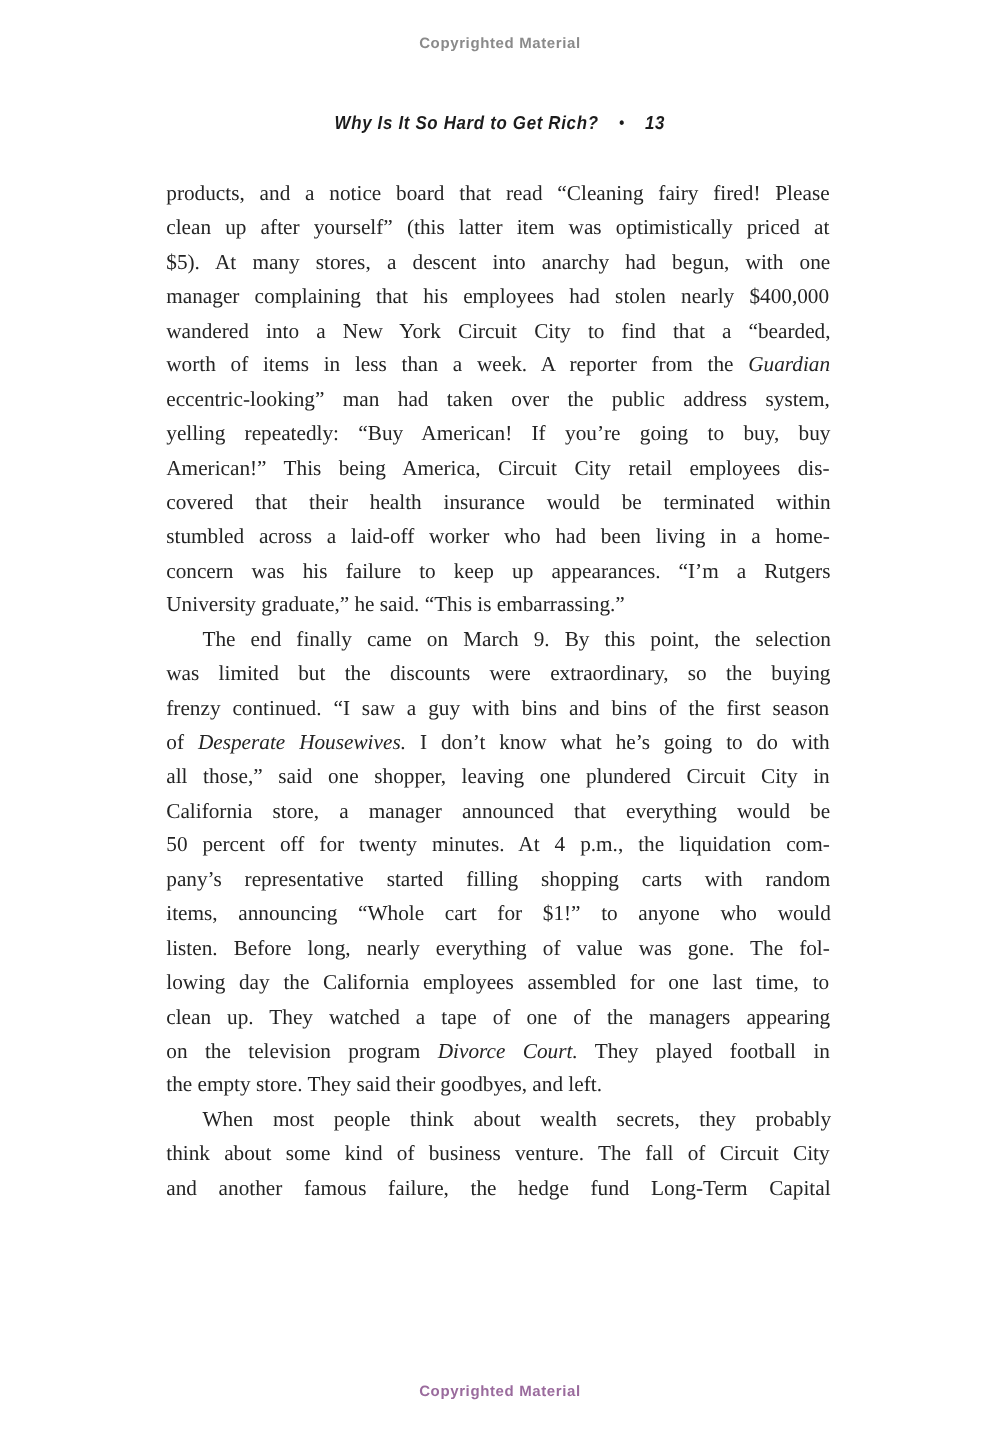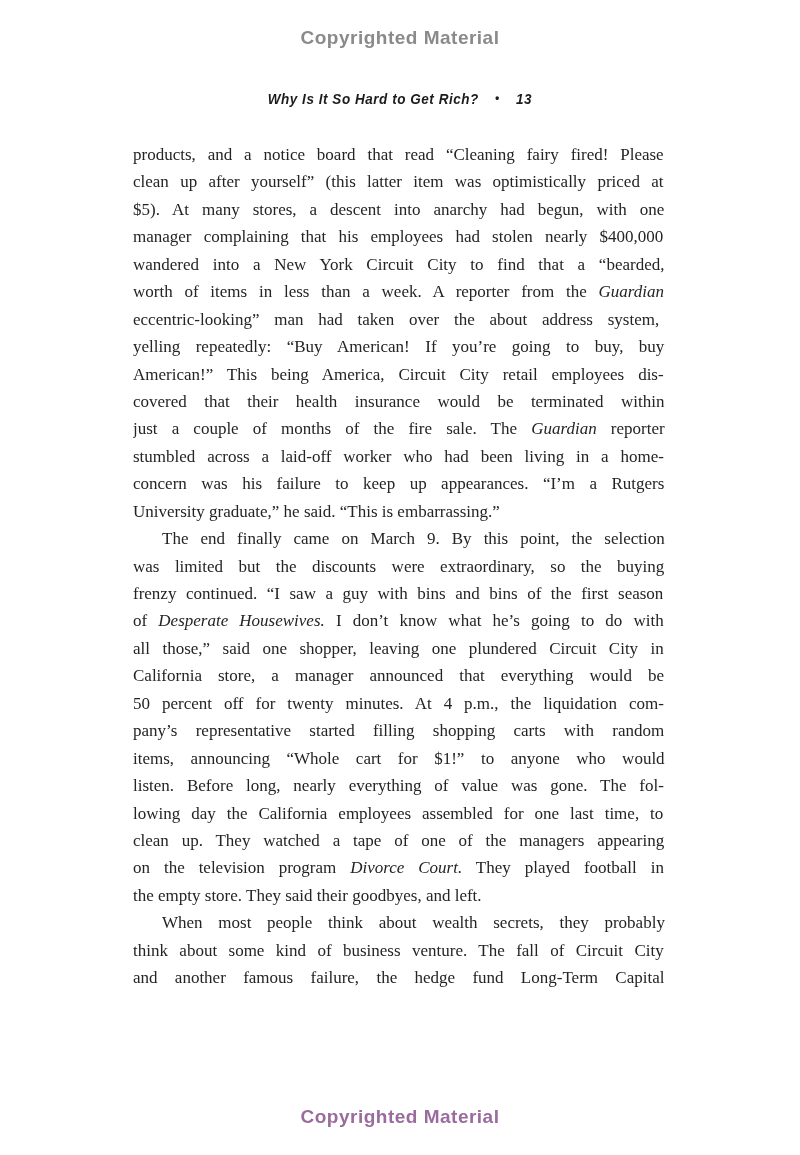--- a/index.html
+++ b/index.html
@@ -13,21 +13,21 @@
     width: 800px; height: 1155px;
     background: var(--bg, #ffffff);
     overflow: hidden;
   }
   .watermark {
     position: absolute;
     left: 0; width: 800px;
     text-align: center;
     font-family: "Liberation Sans", "DejaVu Sans", sans-serif;
     font-weight: bold;
-    font-size: 19px;
+    font-size: 12px;
     letter-spacing: 0.5px;
   }
   .watermark.top { top: 27px; color: var(--wm-top, #8a8a8a); }
   .watermark.bottom { top: 1106px; color: var(--wm-bottom, #9a6b9d); }
   .running-head {
     position: absolute;
     top: 90px; left: 0; width: 800px;
     display: flex; justify-content: center; align-items: center;
     color: var(--head, #1c1c1c);
     font-style: italic;
@@ -74,25 +74,24 @@
     </span>
   </div>
 
   <div class="bodytext">
       <div class="line" style="word-spacing: 7.61px;"><span class="lc"><span>products, and a notice board that read “Cleaning fairy fired! Please</span></span></div>
       <div class="line" style="word-spacing: 7.07px;"><span class="lc"><span>clean up after yourself” (this latter item was optimistically priced at</span></span></div>
       <div class="line" style="word-spacing: 8.72px;"><span class="lc"><span>$5). At many stores, a descent into anarchy had begun, with one</span></span></div>
       <div class="line" style="word-spacing: 7.92px;"><span class="lc"><span>manager complaining that his employees had stolen nearly $400,000</span></span></div>
       <div class="line" style="word-spacing: 9.47px;"><span class="lc"><span>wandered into a New York Circuit City to find that a “bearded,</span></span></div>
       <div class="line" style="word-spacing: 7.52px;"><span class="lc"><span>worth of items in less than a week. A reporter from the </span><i>Guardian</i></span></div>
-      <div class="line" style="word-spacing: 10.48px;"><span class="lc"><span>eccentric-looking” man had taken over the about address system,</span></span></div>
+      <div class="line" style="word-spacing: 10.48px;"><span class="lc"><span>eccentric-looking” man had taken over the public address system,</span></span></div>
       <div class="line" style="word-spacing: 11.22px;"><span class="lc"><span>yelling repeatedly: “Buy American! If you’re going to buy, buy</span></span></div>
       <div class="line" style="word-spacing: 9.66px;"><span class="lc"><span>American!” This being America, Circuit City retail employees dis-</span></span></div>
       <div class="line" style="word-spacing: 13.21px;"><span class="lc"><span>covered that their health insurance would be terminated within</span></span></div>
-      <div class="line" style="word-spacing: 9.87px;"><span class="lc"><span>just a couple of months of the fire sale. The </span><i>Guardian</i><span> reporter</span></span></div>
       <div class="line" style="word-spacing: 7.56px;"><span class="lc"><span>stumbled across a laid-off worker who had been living in a home-</span></span></div>
       <div class="line" style="word-spacing: 10.23px;"><span class="lc"><span>concern was his failure to keep up appearances. “I’m a Rutgers</span></span></div>
       <div class="line" style="word-spacing: 0px;"><span class="lc"><span>University graduate,” he said. “This is embarrassing.”</span></span></div>
       <div class="line indent" style="word-spacing: 7.81px;"><span class="lc"><span>The end finally came on March 9. By this point, the selection</span></span></div>
       <div class="line" style="word-spacing: 11.21px;"><span class="lc"><span>was limited but the discounts were extraordinary, so the buying</span></span></div>
       <div class="line" style="word-spacing: 5.28px;"><span class="lc"><span>frenzy continued. “I saw a guy with bins and bins of the first season</span></span></div>
       <div class="line" style="word-spacing: 6.89px;"><span class="lc"><span>of </span><i>Desperate Housewives.</i><span> I don’t know what he’s going to do with</span></span></div>
       <div class="line" style="word-spacing: 8.2px;"><span class="lc"><span>all those,” said one shopper, leaving one plundered Circuit City in</span></span></div>
       <div class="line" style="word-spacing: 11.81px;"><span class="lc"><span>California store, a manager announced that everything would be</span></span></div>
       <div class="line" style="word-spacing: 7.73px;"><span class="lc"><span>50 percent off for twenty minutes. At 4 p.m., the liquidation com-</span></span></div>

